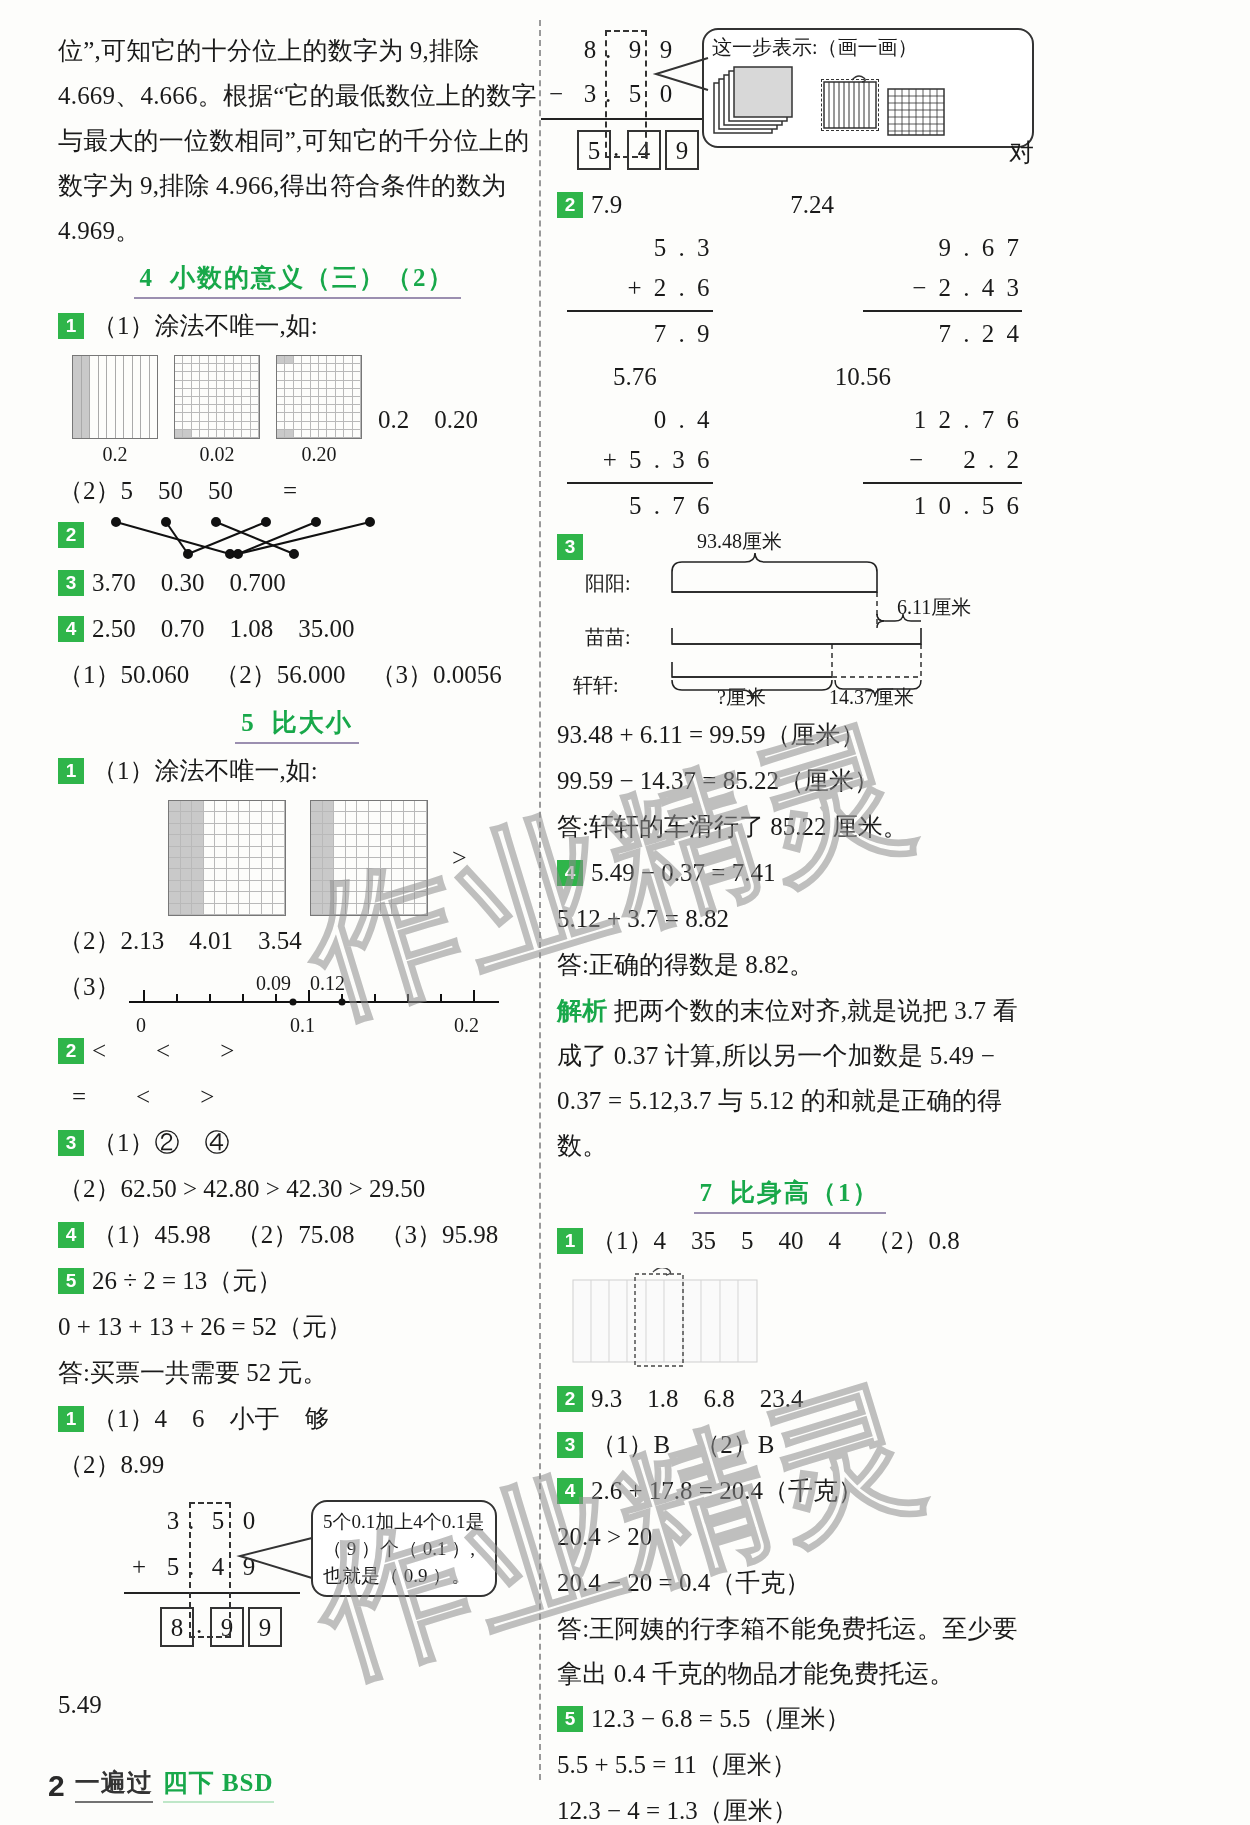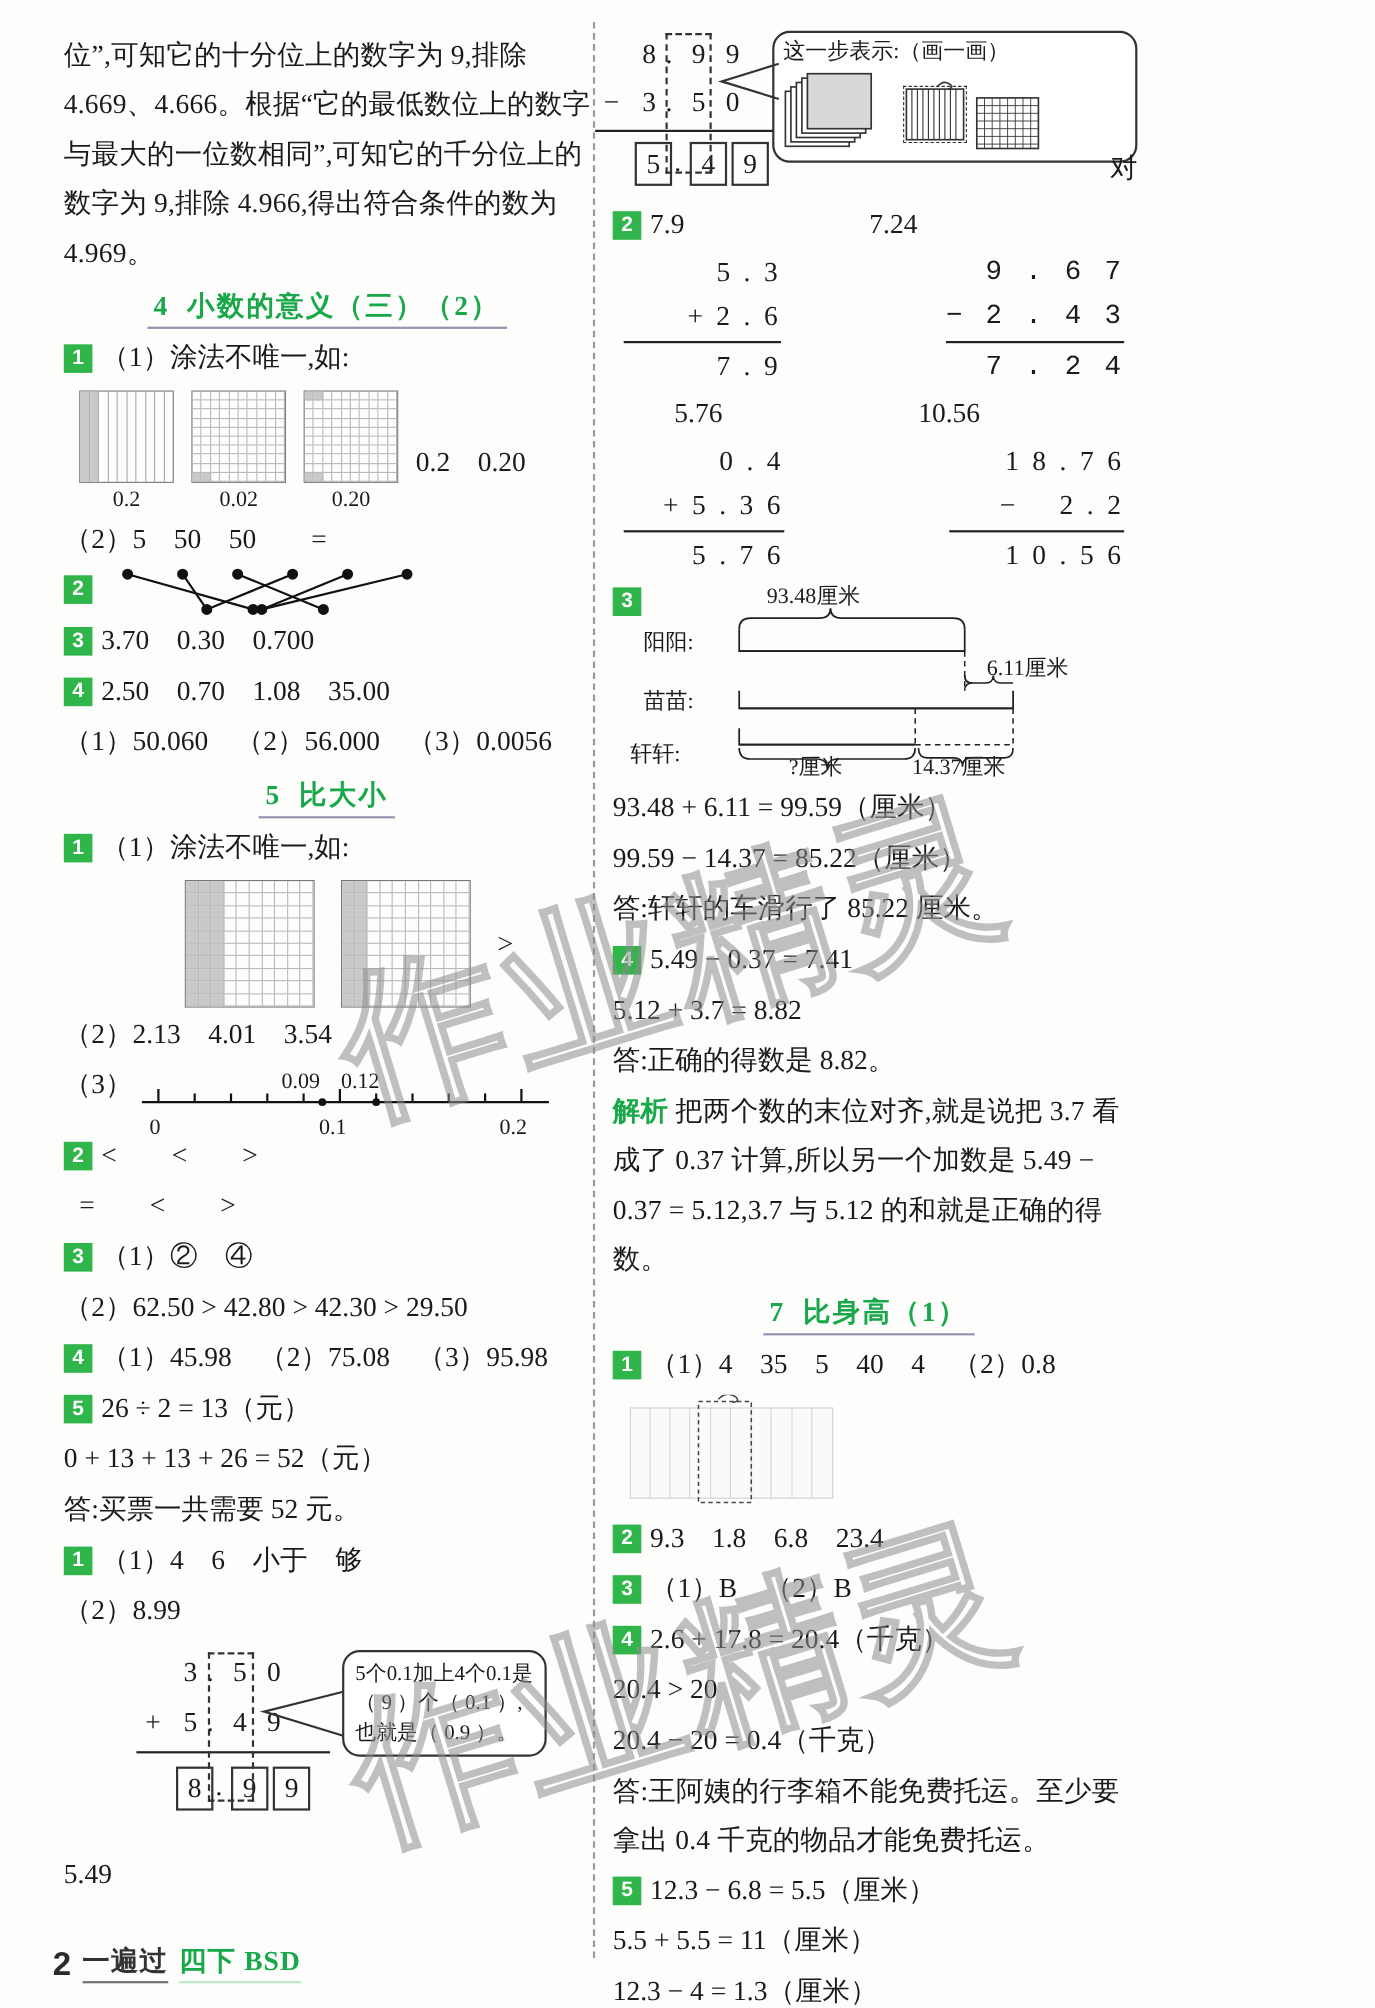--- a/index.html
+++ b/index.html
@@ -812,39 +812,39 @@
       <div class="ans-row">
         <span class="badge">2</span><span>7.9</span><span style="display:inline-block;width:168px;"></span><span>7.24</span>
       </div>
 
       <div style="display:flex; gap:150px; margin-left:10px;">
         <div class="colsum" style="width:148px;">
           <div class="row">5 . 3</div>
           <div class="row">+ 2 . 6</div>
           <div class="row bar">7 . 9</div>
         </div>
-        <div class="colsum" style="width:162px;font-family:Liberation Mono, monospace;">
+        <div class="colsum" style="width:162px;">
           <div class="row">9 . 6 7</div>
           <div class="row">− 2 . 4 3</div>
           <div class="row bar">7 . 2 4</div>
         </div>
       </div>
 
       <div class="ans-row" style="padding-left:56px;">
         <span>5.76</span><span style="display:inline-block;width:178px;"></span><span>10.56</span>
       </div>
 
       <div style="display:flex; gap:150px; margin-left:10px;align-items:flex-end;">
         <div class="colsum" style="width:148px;">
           <div class="row">0 . 4</div>
           <div class="row">+ 5 . 3 6</div>
           <div class="row bar">5 . 7 6</div>
         </div>
         <div class="colsum" style="width:162px;">
-          <div class="row">1 8 . 7 6</div>
+          <div class="row">1 2 . 7 6</div>
           <div class="row">−　 2 . 2</div>
           <div class="row bar">1 0 . 5 6</div>
         </div>
       </div>
     </div>
 
     <div style="position:relative; height:180px; margin-top:6px;">
       <span class="badge" style="position:absolute;left:0;top:2px;">3</span>
 
       <div class="small" style="position:absolute;left:140px;top:-4px;">93.48厘米</div>

